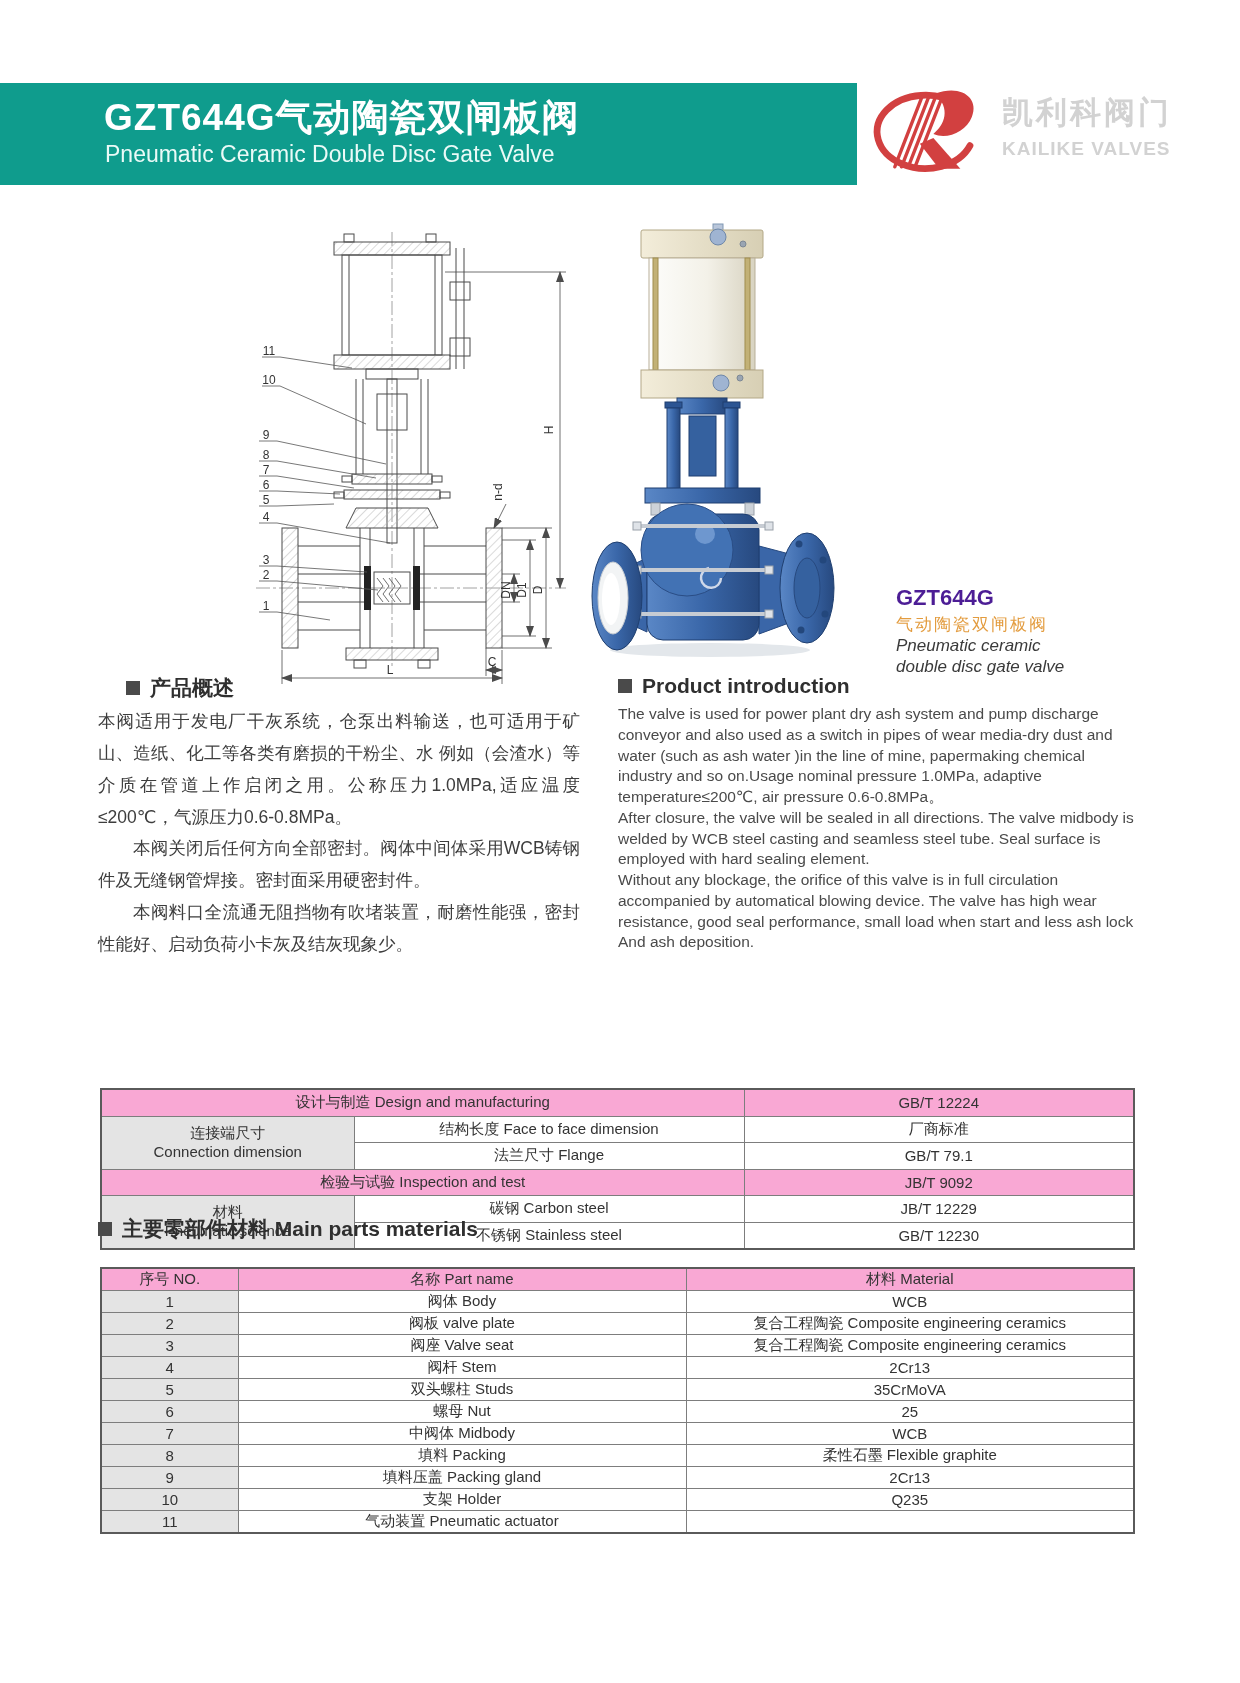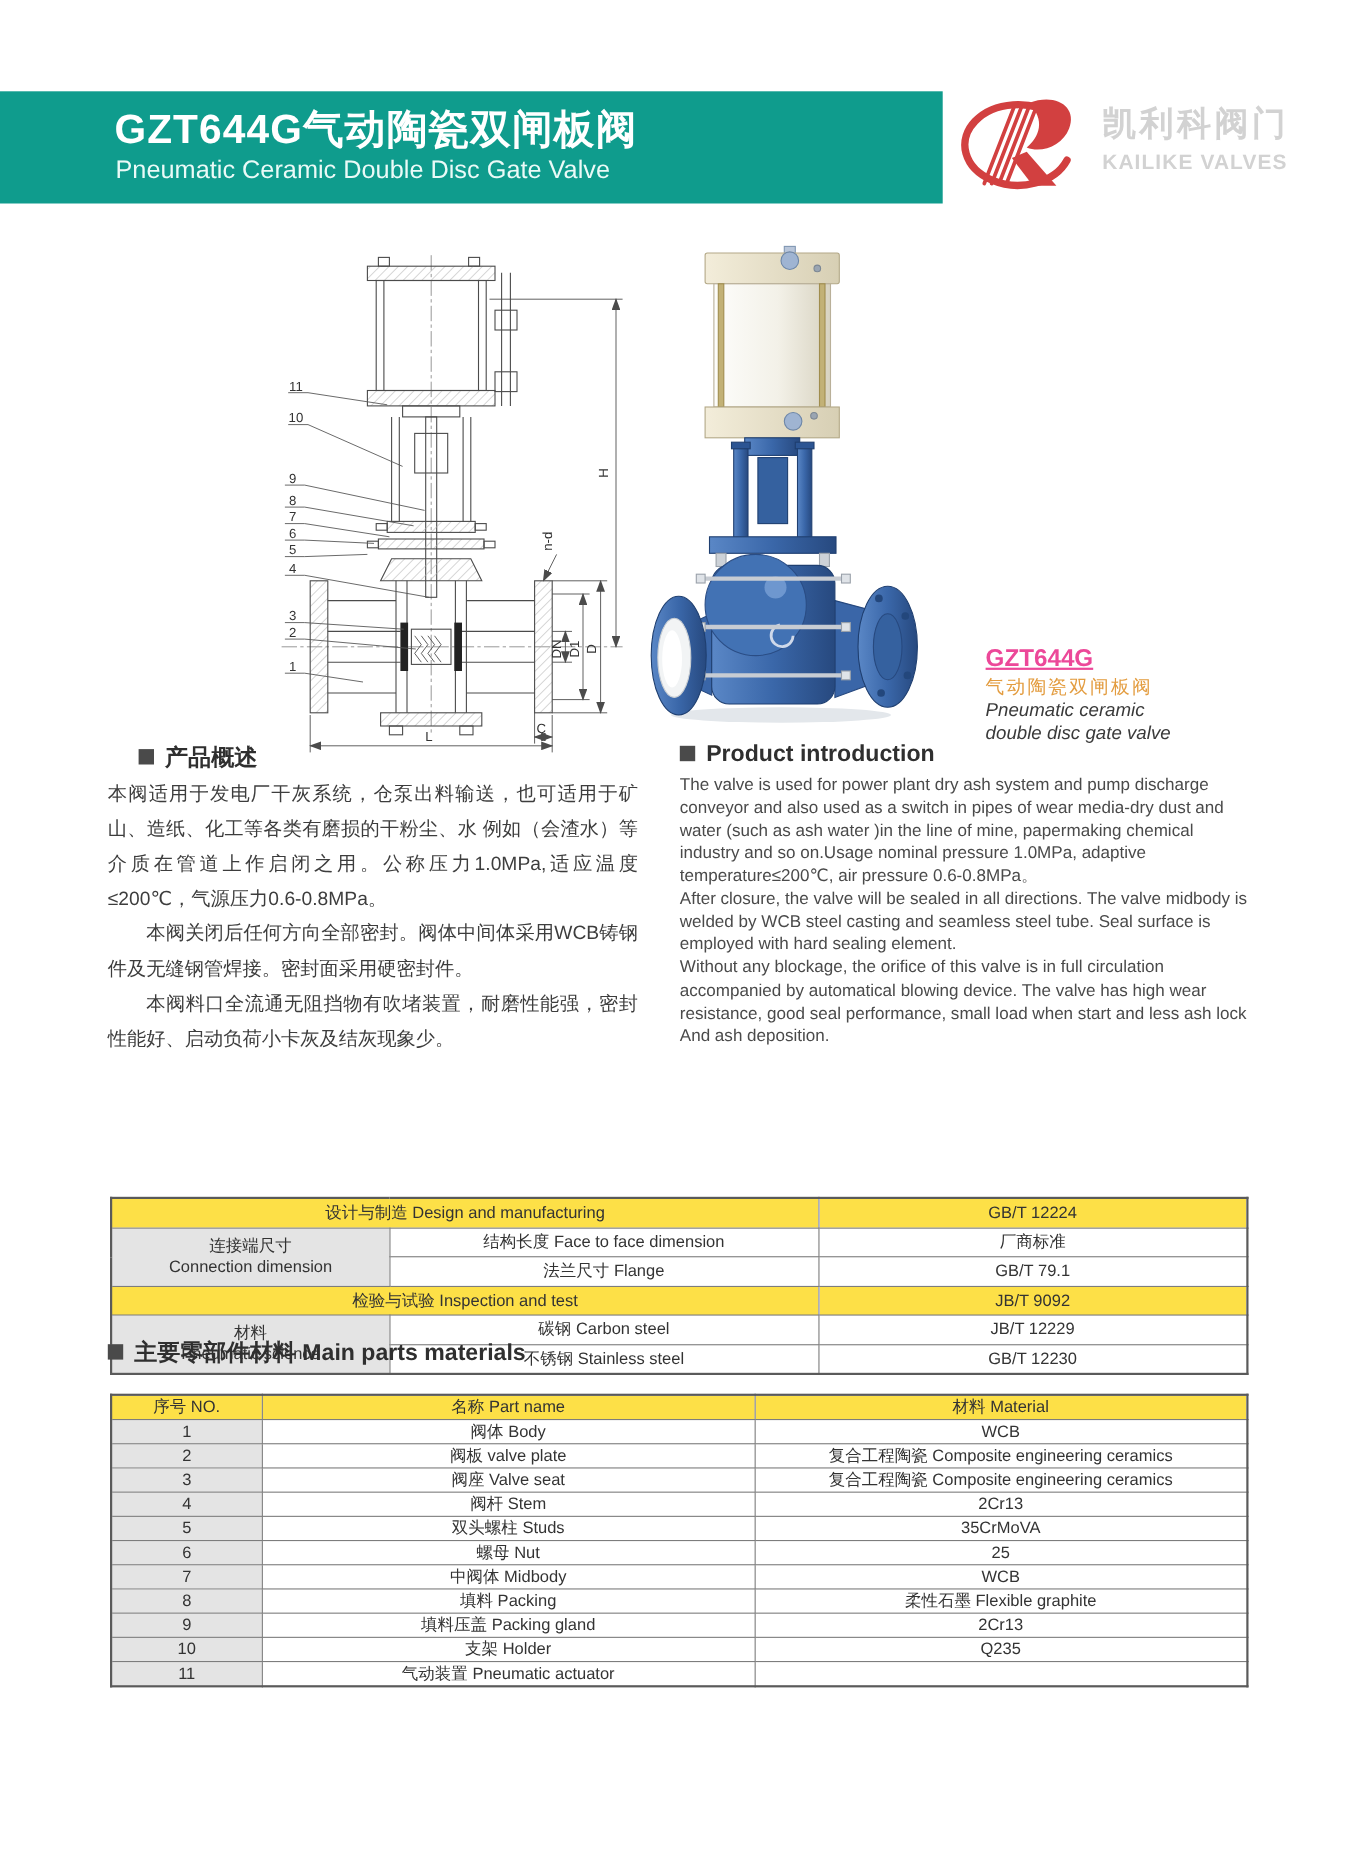--- a/index.html
+++ b/index.html
@@ -10,40 +10,40 @@
   .banner .title{position:absolute;left:104px;top:10px;font-size:37px;font-weight:bold;color:#fff;letter-spacing:1px;white-space:nowrap;}
   .banner .subtitle{position:absolute;left:105px;top:58px;font-size:23px;color:#eafaf7;white-space:nowrap;}
   .logo-mark{position:absolute;left:862px;top:82px;}
   .brand{position:absolute;left:1002px;top:92px;width:235px;color:#d2d2d2;}
   .brand-cn{font-size:31px;font-weight:bold;letter-spacing:3px;white-space:nowrap;}
   .brand-en{font-size:19px;font-weight:bold;letter-spacing:1px;margin-top:4px;white-space:nowrap;}
   
   .drawing{position:absolute;left:240px;top:228px;}
   .photo{position:absolute;left:585px;top:220px;}
   .caption{position:absolute;left:896px;top:584px;line-height:1.25;}
-  .caption .model{font-size:22px;font-weight:bold;color:#ec4899;text-decoration:underline;}
+  .caption .model{font-size:22px;font-weight:bold;color:#4c1d95;}
   .caption .cn{font-size:17px;color:var(--orange,#e39c3f);letter-spacing:2px;margin-top:2px;}
   .caption .en{font-size:17px;color:#3a3a3a;font-style:italic;}
   
   .sec-head{position:absolute;font-size:21px;font-weight:bold;color:#2f2f2f;white-space:nowrap;}
   .bullet{display:inline-block;width:14px;height:14px;background:#4a4a4a;margin-right:10px;}
   
   .cn-text{position:absolute;left:98px;top:706px;width:482px;font-size:17.5px;line-height:1.82;color:#3d3d3d;text-align:justify;}
   .cn-text p{margin:0;}
   .cn-text p.indent{text-indent:2em;}
   .en-text{position:absolute;left:618px;top:704px;width:524px;font-size:15.5px;line-height:1.34;color:#4a4a4a;}
   .en-text p{margin:0;}
   
   table{border-collapse:collapse;table-layout:fixed;position:absolute;left:100px;background:#fff;}
   td{border:1px solid #7d7d7d;font-size:15px;text-align:center;padding:1px 4px;color:#333;overflow:hidden;white-space:nowrap;}
   .spec-table{top:1088px;width:1033px;border:2px solid #5a5a5a;}
   .spec-table td{height:23.5px;}
   .parts-table{top:1267px;width:1033px;border:2px solid #5a5a5a;}
   .parts-table td{height:18.5px;}
-  .shade1{background:#fde047;}
+  .shade1{background:#f9a8d4;}
   .shade2{background:#e4e4e4;}
   .grp span{display:block;line-height:1.25;}
   svg text{font-family:"Liberation Sans","DejaVu Sans",sans-serif;}
 </style>
 </head>
 <body>
 
 <div class="page">
 
   <div class="banner">

